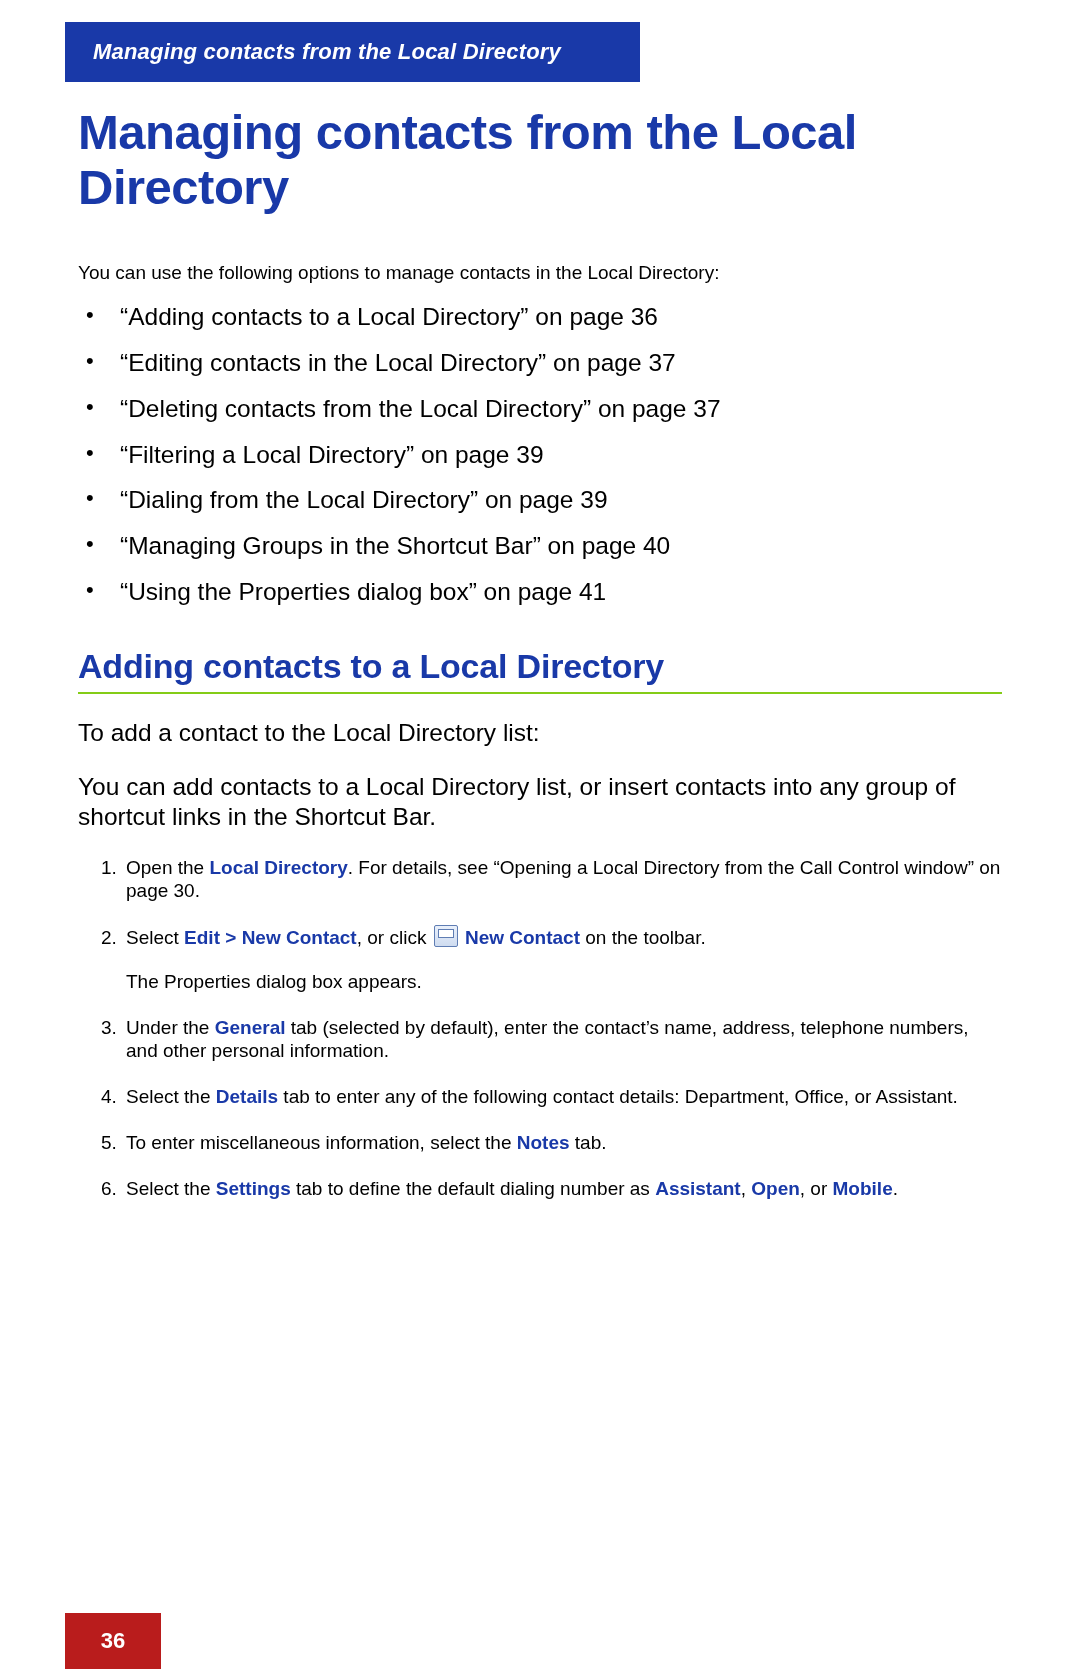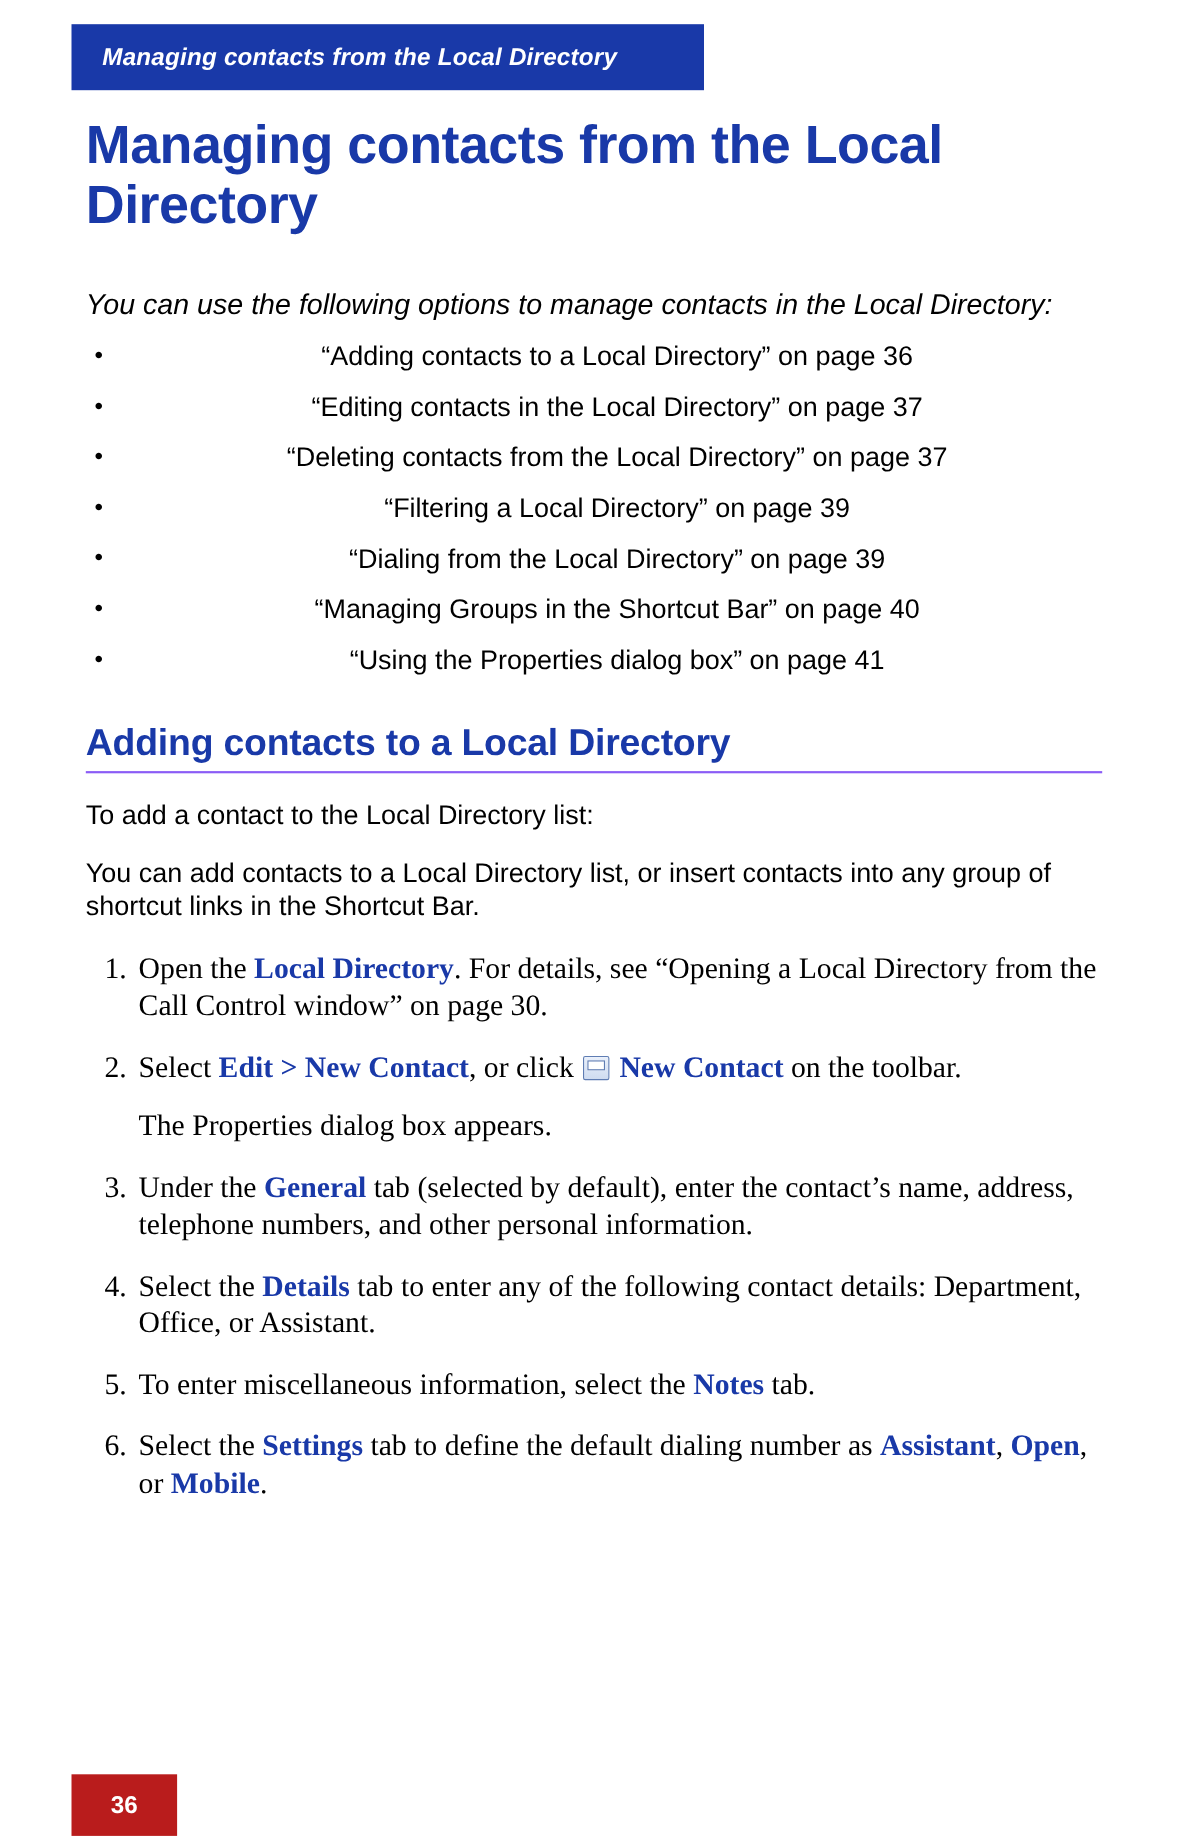--- a/index.html
+++ b/index.html
@@ -41,31 +41,29 @@
   }
   h1.title {
     color: #1939a8;
     font-size: 49px;
     font-weight: 800;
     line-height: 1.12;
     margin: 0 0 46px 0;
     letter-spacing: -0.5px;
   }
   p.body {
-    font-size: 26px;
+    font-size: 19px;
     line-height: 1.22;
     margin: 0 0 18px 0;
     font-weight: 400;
-    font-style: italic;
   }
   ul.toc {
     list-style: none;
     padding: 0;
     margin: 0 0 40px 0;
-    text-align: center;
   }
   ul.toc li {
     font-size: 24.5px;
     line-height: 1.22;
     margin: 0 0 16px 0;
     padding-left: 42px;
     position: relative;
   }
   ul.toc li::before {
     content: "•";
@@ -73,39 +71,38 @@
     left: 8px;
     top: 0;
     font-size: 22px;
   }
   h2.section {
     color: #1939a8;
     font-size: 34px;
     font-weight: 800;
     margin: 31px 0 8px 0;
     padding-bottom: 6px;
-    border-bottom: 2px solid #8b5cf6;
+    border-bottom: 2px solid #84cc16;
     letter-spacing: -0.2px;
   }
   .para {
     font-size: 24.5px;
     line-height: 1.22;
     margin: 24px 0 24px 0;
   }
   ol.steps {
     list-style: decimal;
     padding-left: 44px;
     margin: 0;
   }
   ol.steps > li {
-    font-size: 27px;
+    font-size: 19px;
     line-height: 1.25;
     margin-bottom: 22px;
     padding-left: 4px;
-    font-family: Liberation Serif, serif;
   }
   .sub {
     display: block;
     margin-top: 20px;
   }
   .kw {
     color: #1939a8;
     font-weight: 700;
   }
   .toolbar-icon {

